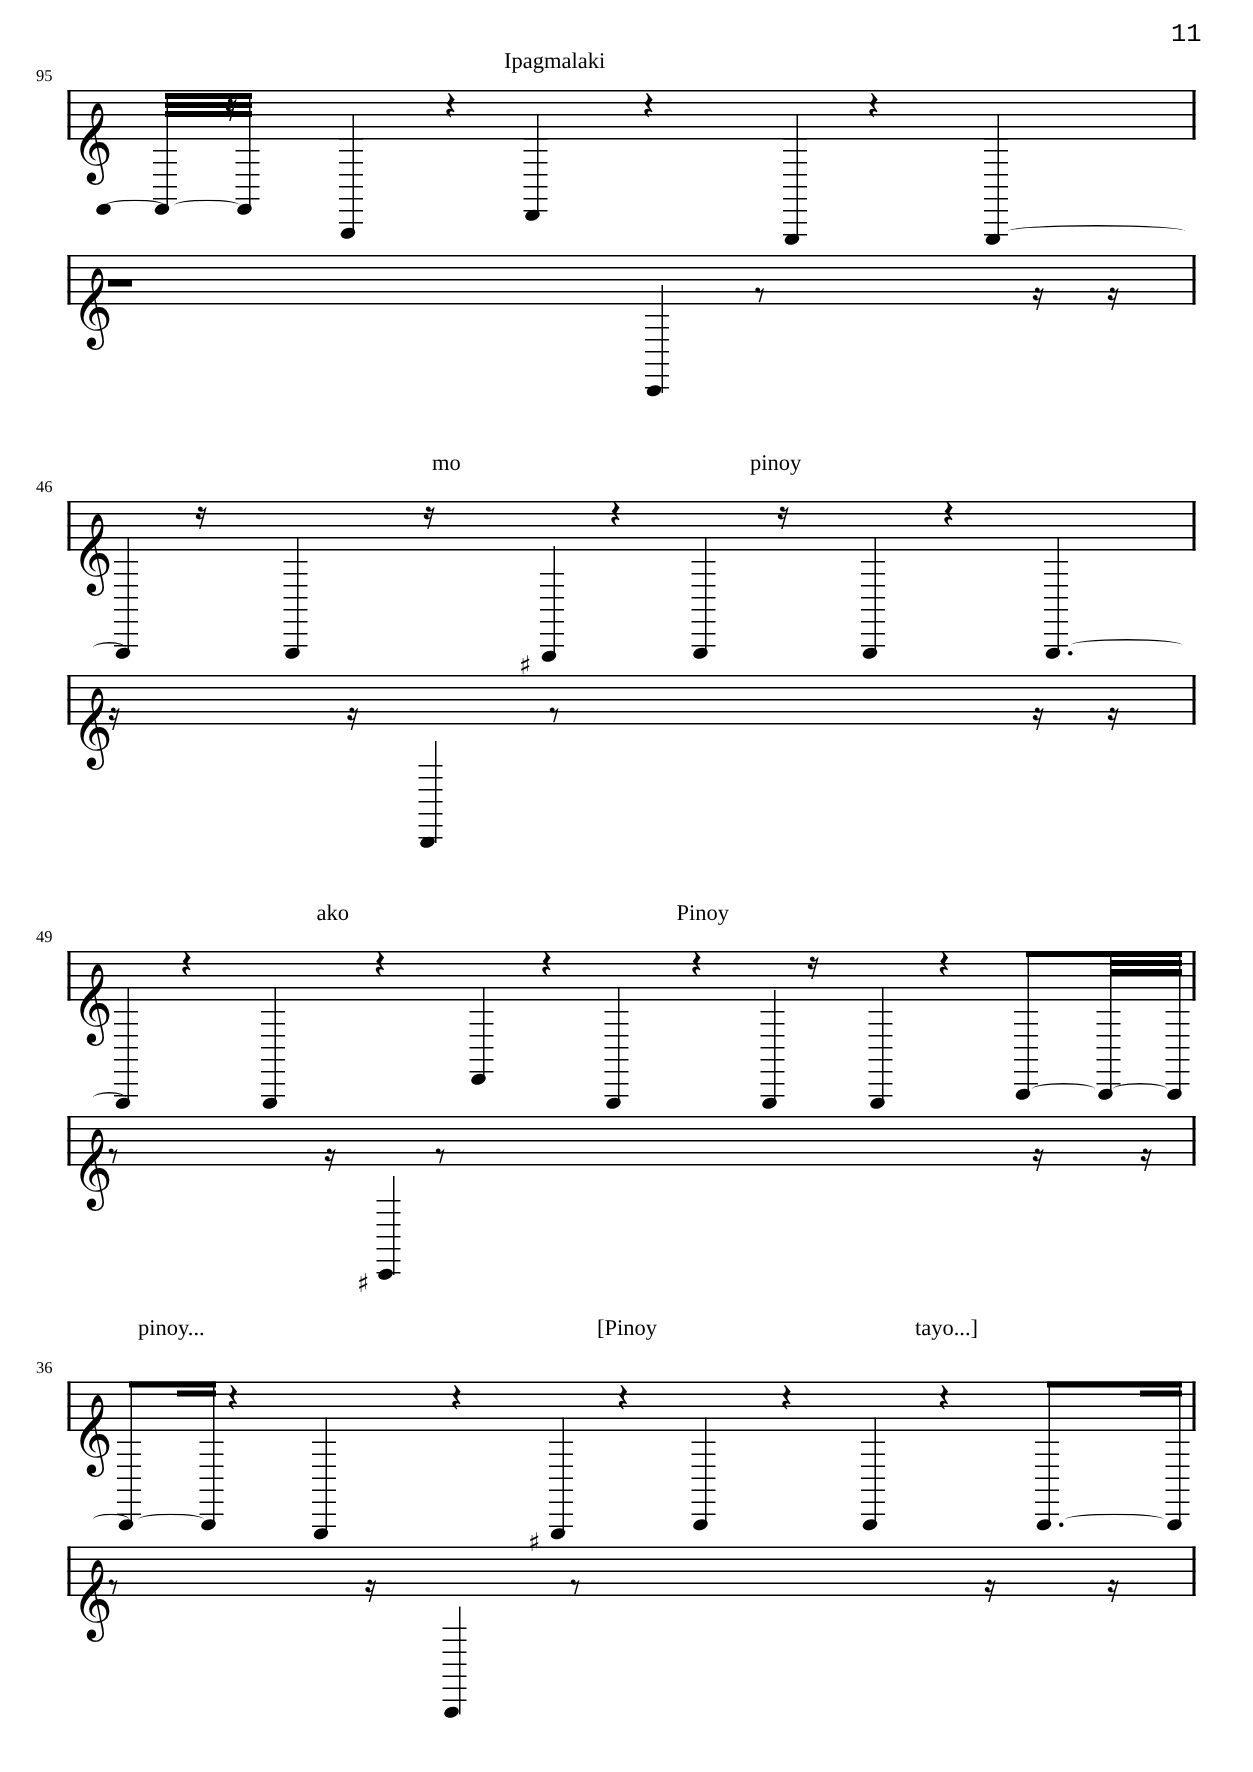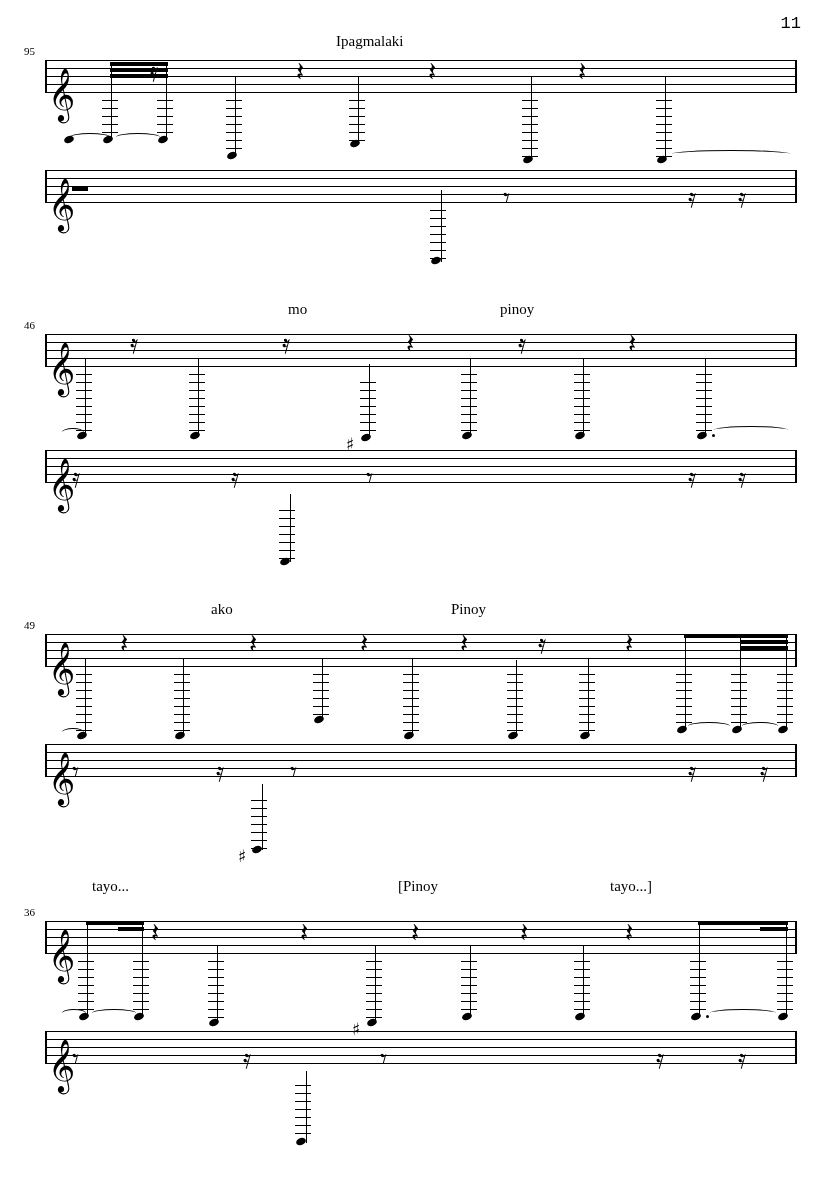--- a/index.html
+++ b/index.html
@@ -428,21 +428,21 @@
     <div class="led" style="left:251px;top:240px;"></div>
     <div class="led" style="left:251px;top:248px;"></div>
     <div class="led" style="left:251px;top:256px;"></div>
     <div class="led" style="left:251px;top:264px;"></div>
     <div class="led" style="left:251px;top:272px;"></div>
     <div class="led" style="left:251px;top:280px;"></div>
   </div>
 
   <div class="system" style="top:845px;">
 
-    <div class="lyric" style="left:92px;top:33px;">tayo...</div>
+    <div class="lyric" style="left:92px;top:33px;">pinoy...</div>
     <div class="lyric" style="left:398px;top:33px;">[Pinoy</div>
     <div class="lyric" style="left:610px;top:33px;">tayo...]</div>
     <div class="measnum" style="left:24px;top:61px;">36</div>
 
     <div class="staff" style="top:76px;">
       <div class="line l0"></div>
         <div class="line l1"></div>
         <div class="line l2"></div>
         <div class="line l3"></div>
         <div class="line l4"></div>

